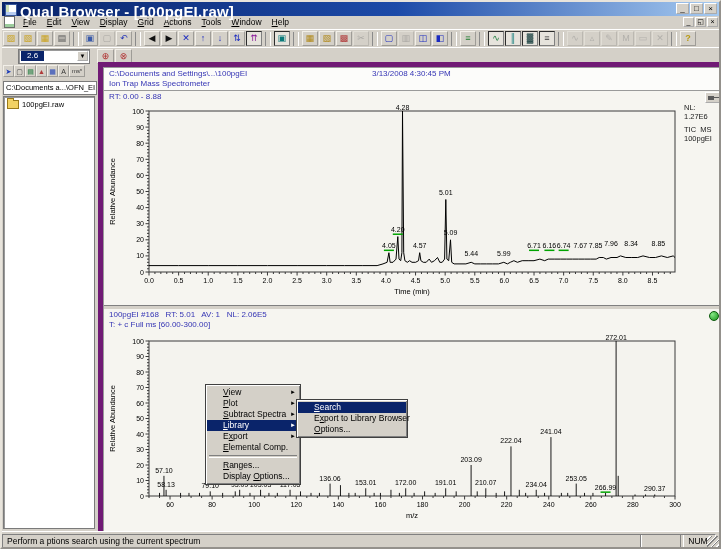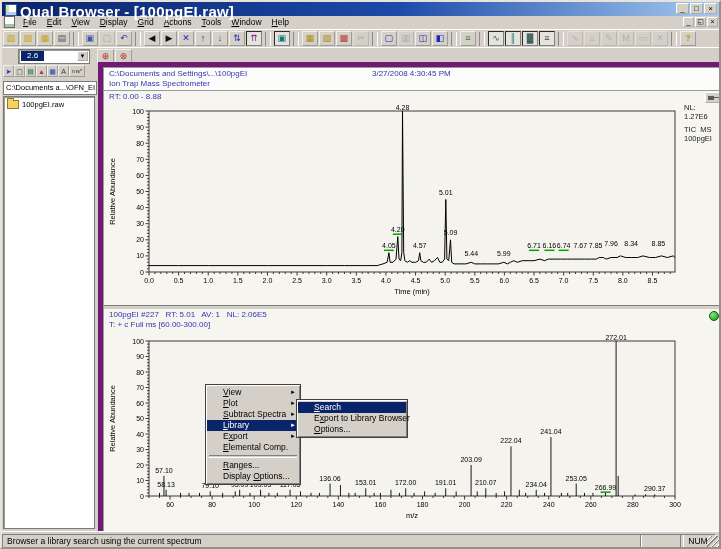--- a/index.html
+++ b/index.html
@@ -138,21 +138,21 @@
 <div id="tree">
     <div class="titem">
       <span class="folder"></span>
       <span>100pgEI.raw</span>
     </div>
   </div>
 
 <div id="rightarea">
   <div class="fileheader">
     <span class="fh-path">C:\Documents and Settings\...\100pgEI</span>
-    <span class="fh-date">3/27/2008 4:30:45 PM</span>
+    <span class="fh-date">3/13/2008 4:30:45 PM</span>
     <span class="fh-instr">Ion Trap Mass Spectrometer</span>
   </div>
 
   <div id="chromcell">
     <span class="cellhdr">RT: 0.00 - 8.88</span>
     <button class="pinbtn">
         <span class="pinshape"></span>
       </button>
     <svg id="chromsvg" style="top:11px" width="578" height="203" viewBox="0 0 578 203">
         <rect x="45" y="9" width="526" height="161" fill="#f4f3ee" stroke="#3a3a3a" stroke-width="1"></rect>
@@ -361,21 +361,21 @@
         <div>1.27E6</div>
         <div style="height: 4px;"></div>
         <div>TIC  MS</div>
         <div>100pgEI</div>
       </div>
   </div>
 
   <div class="hsplit"></div>
 
   <div id="speccell">
-    <span class="cellhdr">100pgEI #227   RT: 5.01   AV: 1   NL: 2.06E5</span>
+    <span class="cellhdr">100pgEI #168   RT: 5.01   AV: 1   NL: 2.06E5</span>
     <span class="cellhdr2">T: + c Full ms [60.00-300.00]</span>
     <button class="greenpin"></button>
     <svg id="specsvg" style="top:24px" width="578" height="200" viewBox="0 0 578 200">
         <rect x="45" y="8" width="526" height="155" fill="#f4f3ee" stroke="#3a3a3a" stroke-width="1"></rect>
         <g stroke="#3a3a3a" stroke-width="1">
           <line x1="45" x2="45" y1="163" y2="165"></line>
           <line x1="55.519999999999996" x2="55.519999999999996" y1="163" y2="165"></line>
           <line x1="66.03999999999999" x2="66.03999999999999" y1="163" y2="166.5"></line>
           <line x1="76.56" x2="76.56" y1="163" y2="165"></line>
           <line x1="87.08" x2="87.08" y1="163" y2="165"></line>
@@ -599,17 +599,17 @@
     <div class="cmi"><span><u>R</u>anges...</span></div>
     <div class="cmi"><span>Display <u>O</u>ptions...</span></div>
   </div>
 <div class="ctx" id="ctxsub">
     <div class="cmi hl"><span><u>S</u>earch</span></div>
     <div class="cmi"><span>E<u>x</u>port to Library Browser</span></div>
     <div class="cmi"><span><u>O</u>ptions...</span></div>
   </div>
 
 <div id="statusbar">
-  <span class="sbox" style="left:0;width:630px">Browser a library search using the current spectrum</span>
+  <span class="sbox" style="left:0;width:630px">Perform a ptions search using the current spectrum</span>
   <span class="sbox" style="left:638px;width:34px"></span>
   <span class="sbox" style="left:678px;width:26px;text-align:center">NUM</span>
   <span class="grip"></span>
 </div>
 
 </body></html>

